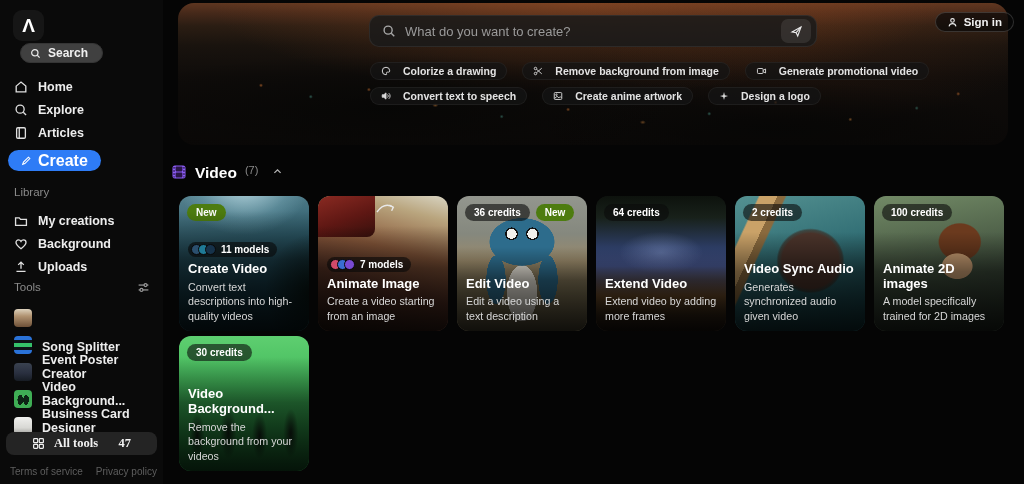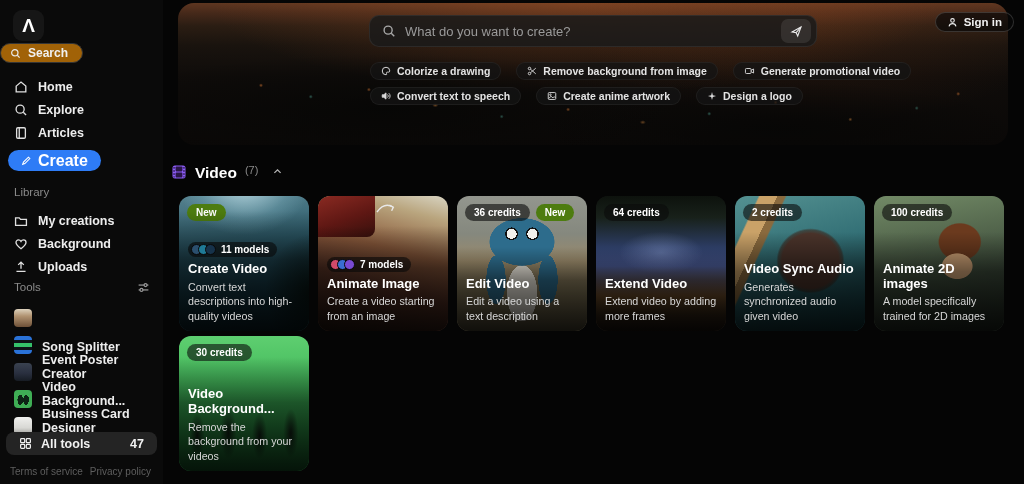--- a/index.html
+++ b/index.html
@@ -3,38 +3,38 @@
 <meta charset="utf-8">
 <style>
   * { margin:0; padding:0; box-sizing:border-box; }
   html,body { background:#000; }
   body { font-family:"Liberation Sans", sans-serif; }
   #app { position:relative; width:1024px; height:484px; background:#050505; overflow:hidden; color:#fff; }
 
   
   .sidebar { position:absolute; left:0; top:0; width:163px; height:484px; background:#0a0a0a; z-index:5; }
   .logo { position:absolute; left:13px; top:10px; width:31px; height:31px; border-radius:9px; background:#161616; display:grid; place-items:center; font-size:19px; font-weight:700; color:#fff; cursor:pointer; }
-  .search-pill { position:absolute; left:0; top:43px; height:20px; display:inline-flex; align-items:center; gap:7px; background:#a16207; border:1px solid #353535; border-radius:999px; padding:0 14px 0 9px; color:#f0f0f0; font-size:12px; font-weight:700; cursor:pointer; }
+  .search-pill { position:absolute; left:20px; top:43px; height:20px; display:inline-flex; align-items:center; gap:7px; background:#404040; border:1px solid #353535; border-radius:999px; padding:0 14px 0 9px; color:#f0f0f0; font-size:12px; font-weight:700; cursor:pointer; }
   .nav { position:absolute; left:8px; top:71px; width:148px; }
   .srow { display:flex; align-items:flex-end; gap:10px; height:23px; padding:0 6px; color:#ededed; font-size:12.5px; font-weight:600; border-radius:6px; cursor:pointer; }
   .create-btn { position:absolute; left:8px; top:150px; height:21px; display:inline-flex; align-items:center; gap:6px; background:#2e7cf6; border-radius:999px; padding:0 13px; font-size:16px; font-weight:700; color:#fff; cursor:pointer; }
   .side-group { position:absolute; left:8px; width:148px; }
   .g-lib { top:181px; } .g-tools { top:276px; }
   .section-label { display:flex; align-items:center; color:#8a8a8a; font-size:11.5px; padding:0 6px; height:22px; margin-bottom:2px; }
   .section-label .spacer { flex:1; }
   .srow .ticon { width:18px; height:18px; border-radius:4px; flex:none; }
   .ti-interior { background:linear-gradient(180deg,#ddd2bd 0%,#b09270 40%,#6e5138 100%); }
   .ti-song { background:linear-gradient(180deg,#2a72d8 0 22%,#0e1218 22% 40%,#35c06a 40% 62%,#0e1218 62% 80%,#2a72d8 80% 100%); }
   .ti-event { background:linear-gradient(180deg,#3a4250 0%,#2a3040 55%,#171c24 100%); }
   .ti-videobg { background:radial-gradient(4px 7px at 35% 55%, #0d2415 70%, transparent 71%), radial-gradient(4px 7px at 67% 55%, #0d2415 70%, transparent 71%), #3fae55; }
   .ti-bizcard { background:linear-gradient(180deg,#f0f0ee 0%,#d8d8d4 60%,#9a9a96 100%); }
   .tool-row { height:27px; }
-  .all-tools { position:absolute; left:6px; top:432px; width:151px; height:23px; background:#242424; border-radius:8px; display:flex; align-items:center; gap:9px; padding:0 13px; font-size:12.5px; font-weight:700; color:#f2f2f2; cursor:pointer; }
+  .all-tools { position:absolute; left:6px; top:432px; width:151px; height:23px; background:#242424; border-radius:8px; display:flex; align-items:center; gap:9px; padding:0 26px; font-size:12.5px; font-weight:700; color:#f2f2f2; cursor:pointer;font-family:Liberation Serif, serif; }
   .all-tools .count { margin-left:auto; font-weight:700; }
-  .side-foot { position:absolute; left:10px; top:466px; display:flex; gap:7px; font-size:10px; color:#5e5e5e; }
+  .side-foot { position:absolute; left:10px; top:466px; display:flex; gap:13px; font-size:10px; color:#5e5e5e; }
   .side-foot a { color:#5e5e5e; text-decoration:none; cursor:pointer; }
 
   
   .main { position:absolute; left:163px; top:0; width:861px; height:484px; }
 
   .hero { position:absolute; left:15px; top:3px; width:830px; height:142px; border-radius:16px; overflow:hidden;
     background:
       radial-gradient(520px 130px at 48% 0%, rgba(198,96,40,.30), transparent 70%),
       radial-gradient(360px 150px at 78% 10%, rgba(150,70,30,.18), transparent 70%),
       linear-gradient(180deg,#5e3620 0%,#46291a 7%,#2b1d13 16%,#19130e 30%,#0f0c0a 52%,#0a0807 100%);
@@ -58,21 +58,21 @@
       radial-gradient(2px 2px at 81% 82%, rgba(235,150,70,.45), transparent 100%),
       radial-gradient(2px 2px at 89% 74%, rgba(90,190,170,.4), transparent 100%),
       radial-gradient(2px 2px at 94% 64%, rgba(235,130,55,.5), transparent 100%);
   }
   .searchbar { position:absolute; z-index:2; left:50%; top:12px; transform:translateX(-50%); width:448px; height:32px; background:rgba(26,26,26,.85); border:1px solid rgba(255,255,255,.07); border-radius:10px; display:flex; align-items:center; gap:9px; padding:0 5px 0 12px; }
   .searchbar input { flex:1; background:transparent; border:none; outline:none; color:#ddd; font-size:13px; font-family:"Liberation Sans",sans-serif; }
   .searchbar input::placeholder { color:#9a9a9a; }
   .send-btn { width:30px; height:24px; border-radius:7px; background:rgba(255,255,255,.09); display:grid; place-items:center; cursor:pointer; flex:none; }
   .chips { position:absolute; z-index:2; left:192px; top:59px; }
   .chip-row { display:flex; gap:15px; margin-bottom:7px; }
-  .chip { display:inline-flex; align-items:center; gap:6px; height:18px; padding:0 10px; border-radius:999px; background:rgba(20,20,20,.74); border:1px solid rgba(255,255,255,.05); color:#e3e3e3; font-size:10.5px; font-weight:600; cursor:pointer; white-space:nowrap; }
+  .chip { display:inline-flex; align-items:center; gap:12px; height:18px; padding:0 10px; border-radius:999px; background:rgba(20,20,20,.74); border:1px solid rgba(255,255,255,.05); color:#e3e3e3; font-size:10.5px; font-weight:600; cursor:pointer; white-space:nowrap; }
   .signin { position:absolute; right:10px; top:12px; z-index:6; display:inline-flex; align-items:center; gap:6px; height:20px; padding:0 11px; border-radius:999px; background:rgba(8,8,8,.68); border:1px solid rgba(255,255,255,.16); color:#f0f0f0; font-size:11.5px; font-weight:600; cursor:pointer; }
 
   
   .section-head { position:absolute; left:8px; top:164px; display:flex; align-items:flex-start; gap:8px; }
   .section-title { font-size:15.5px; font-weight:700; color:#fff; }
   .section-count { font-size:11px; color:#8a8a8a; }
   .collapse-btn { background:none; border:none; cursor:pointer; display:grid; place-items:center; padding:2px; margin-left:4px; }
 
   
   .cards { position:absolute; left:16px; top:196px; width:832px; display:flex; flex-wrap:wrap; gap:5px 9px; }

